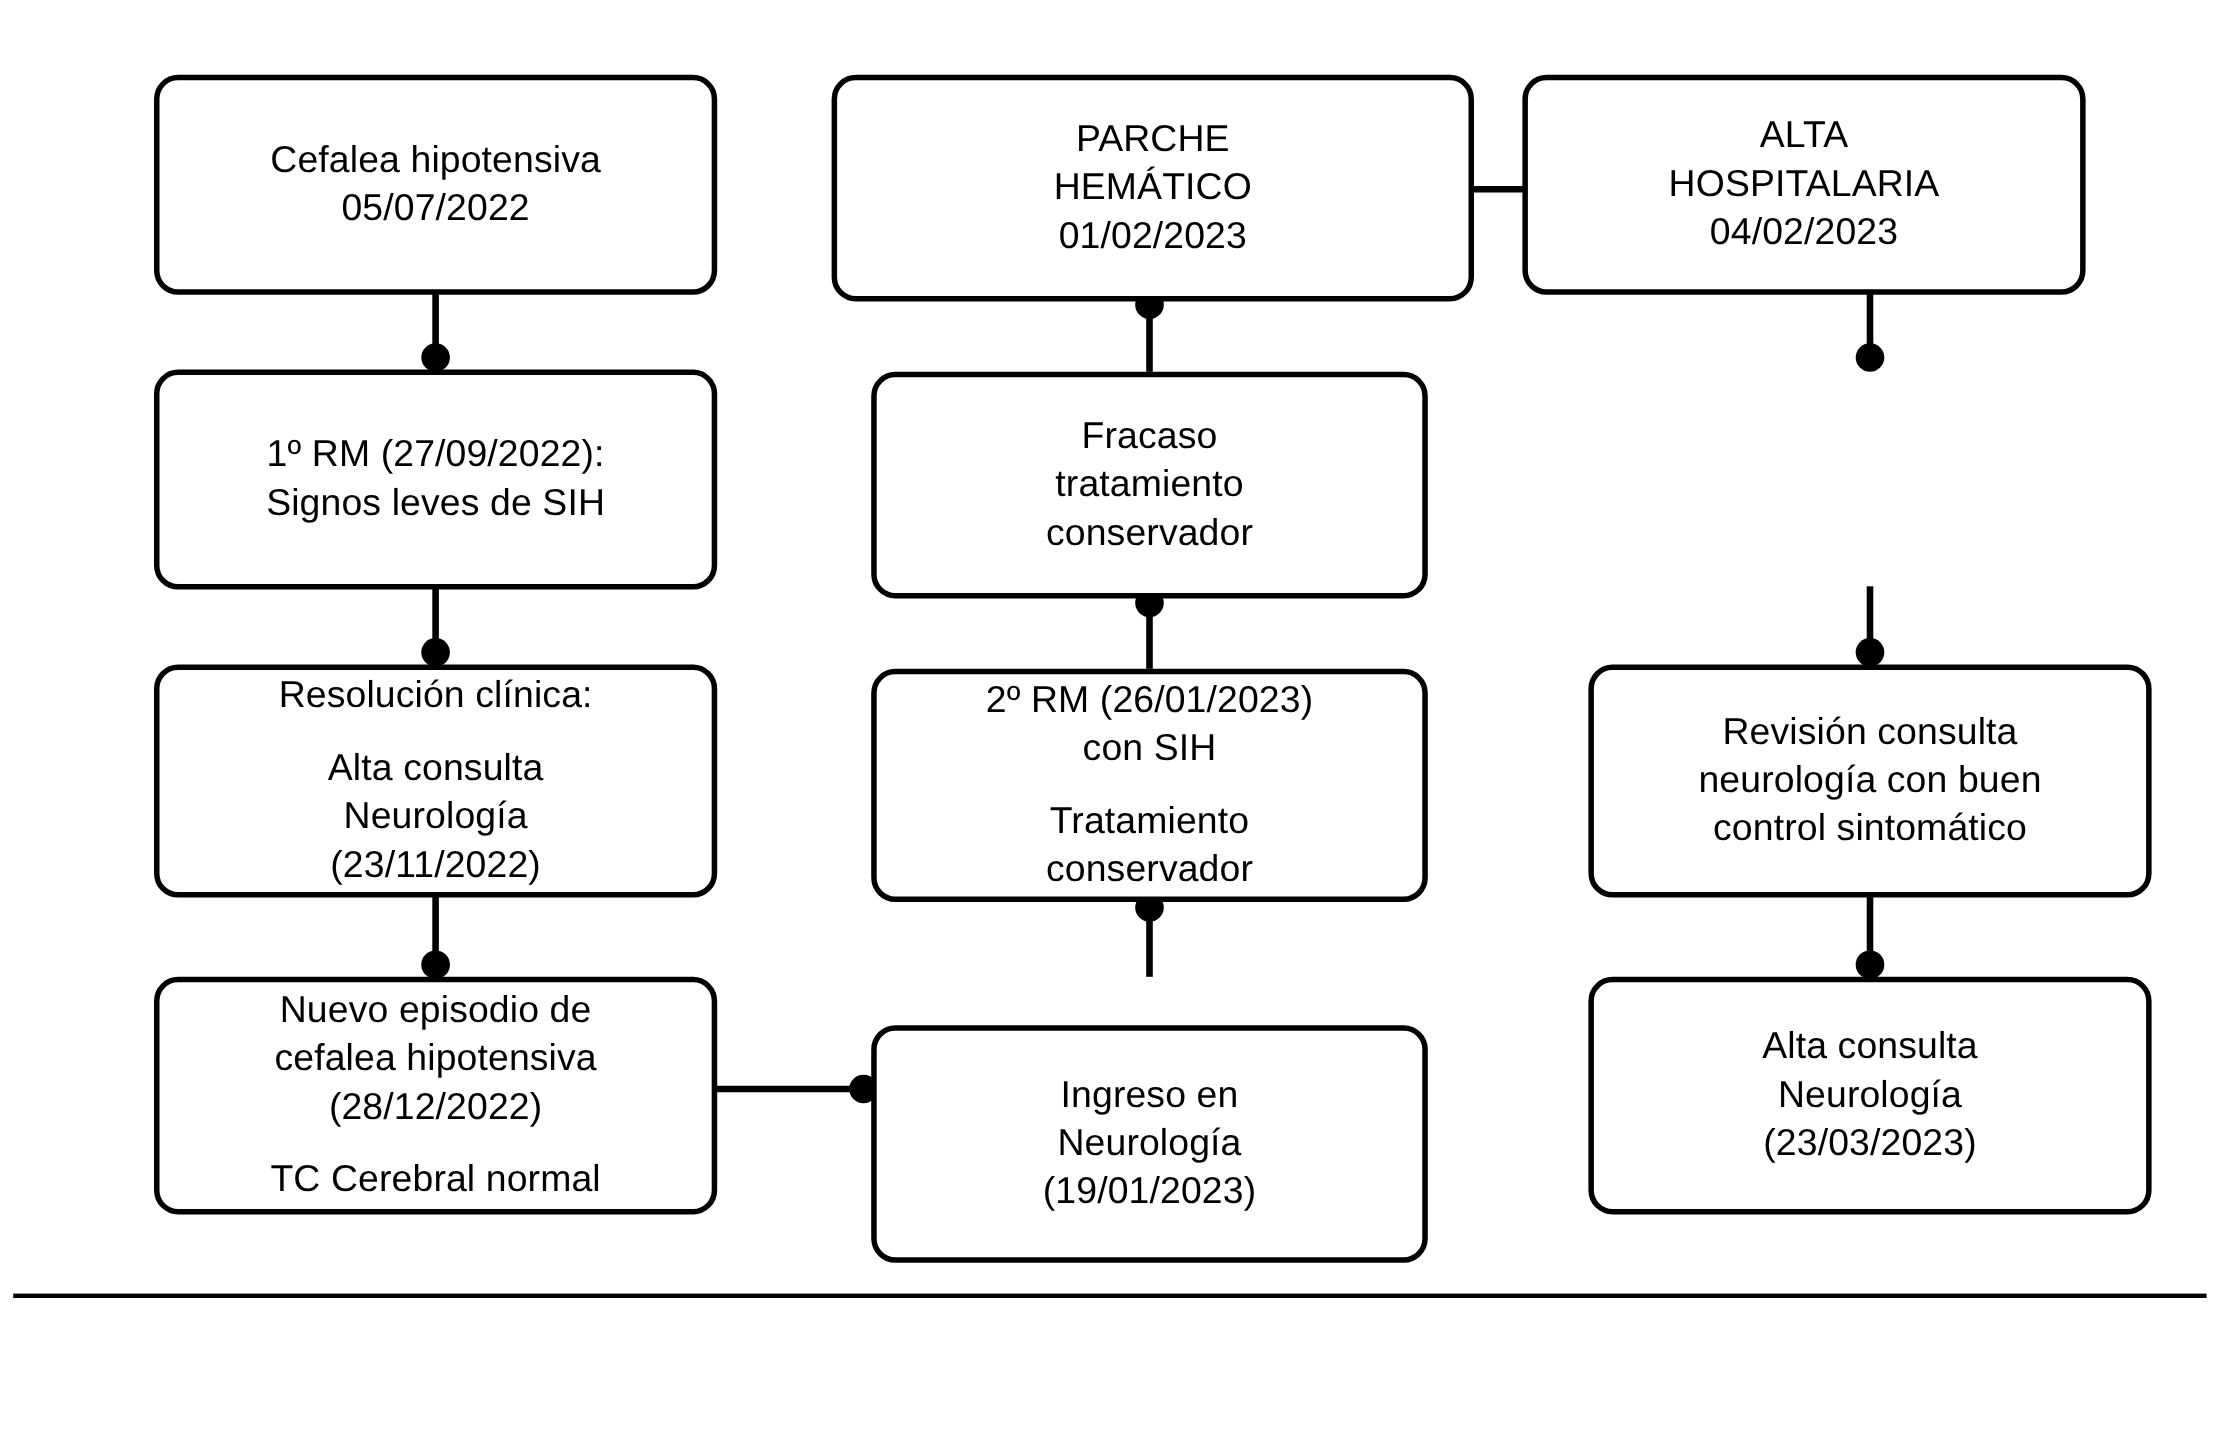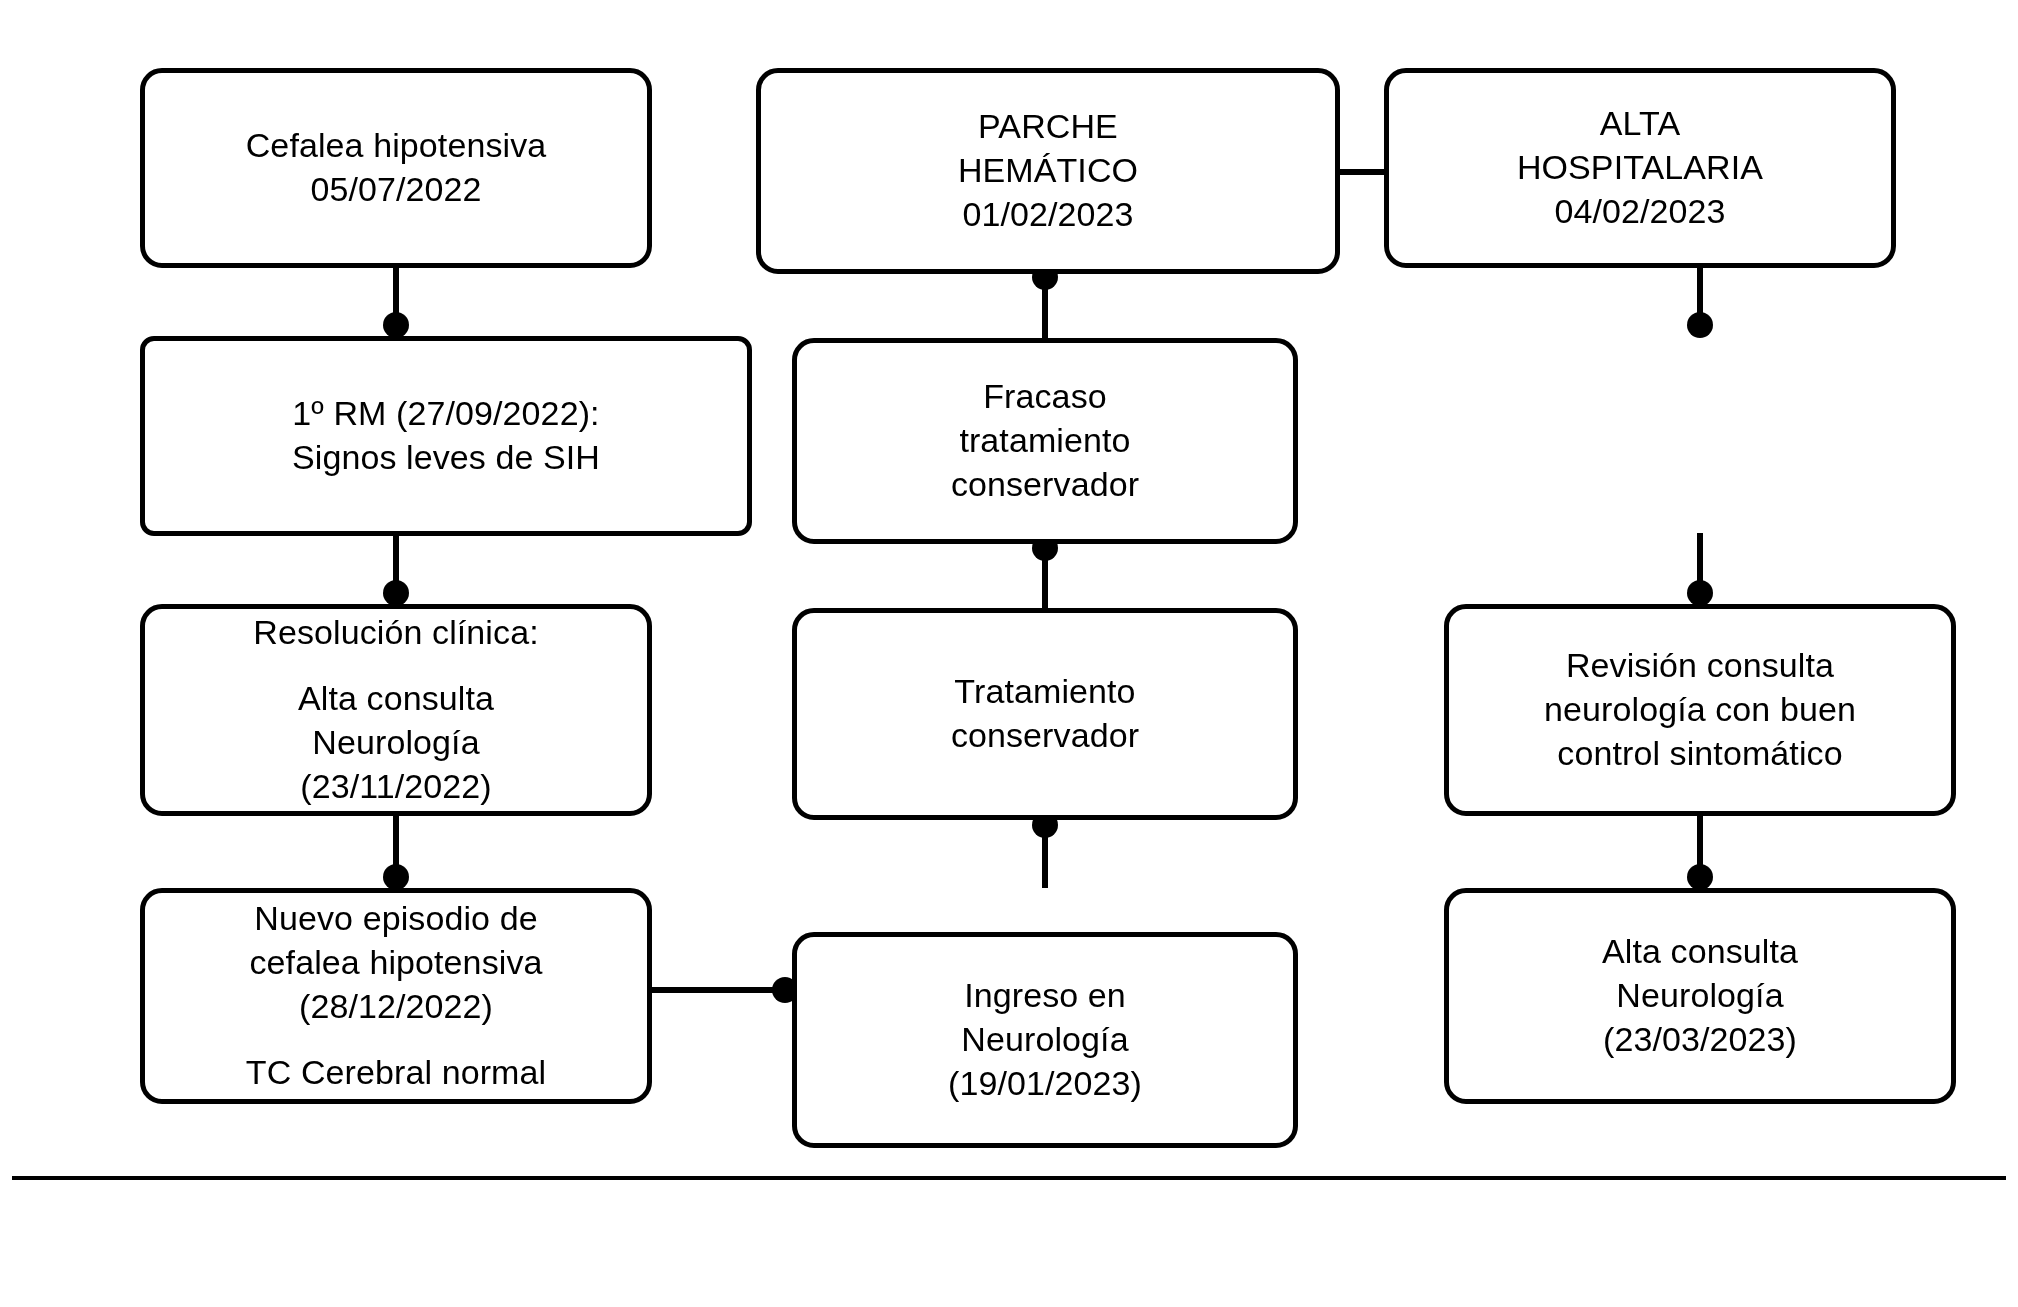--- a/index.html
+++ b/index.html
@@ -132,21 +132,21 @@
         <line x1="1700" y1="813" x2="1700" y2="882"></line>
         <circle cx="1700" cy="877" r="13" stroke="none"></circle>
       </g>
     </svg>
 
     <div class="node-box" style="left:140px; top:68px; width:512px; height:200px;">
       <div class="node-para">Cefalea hipotensiva
 05/07/2022</div>
     </div>
 
-    <div class="node-box" style="left:140px; top:336px; width:612px; height:200px;border-radius:14px;">
+    <div class="node-box" style="left:140px; top:336px; width:512px; height:200px;">
       <div class="node-para">1º RM (27/09/2022):
 Signos leves de SIH</div>
     </div>
 
     <div class="node-box" style="left:140px; top:604px; width:512px; height:212px;">
       <div class="node-para">Resolución clínica:</div>
       <div class="node-para">Alta consulta
 Neurología
 (23/11/2022)</div>
     </div>
@@ -164,20 +164,22 @@
 01/02/2023</div>
     </div>
 
     <div class="node-box" style="left:792px; top:338px; width:506px; height:206px;">
       <div class="node-para">Fracaso
 tratamiento
 conservador</div>
     </div>
 
     <div class="node-box" style="left:792px; top:608px; width:506px; height:212px;">
+      <div class="node-para">2º RM (26/01/2023)
+con SIH</div>
       <div class="node-para">Tratamiento
 conservador</div>
     </div>
 
     <div class="node-box" style="left:792px; top:932px; width:506px; height:216px;">
       <div class="node-para">Ingreso en
 Neurología
 (19/01/2023)</div>
     </div>
 

